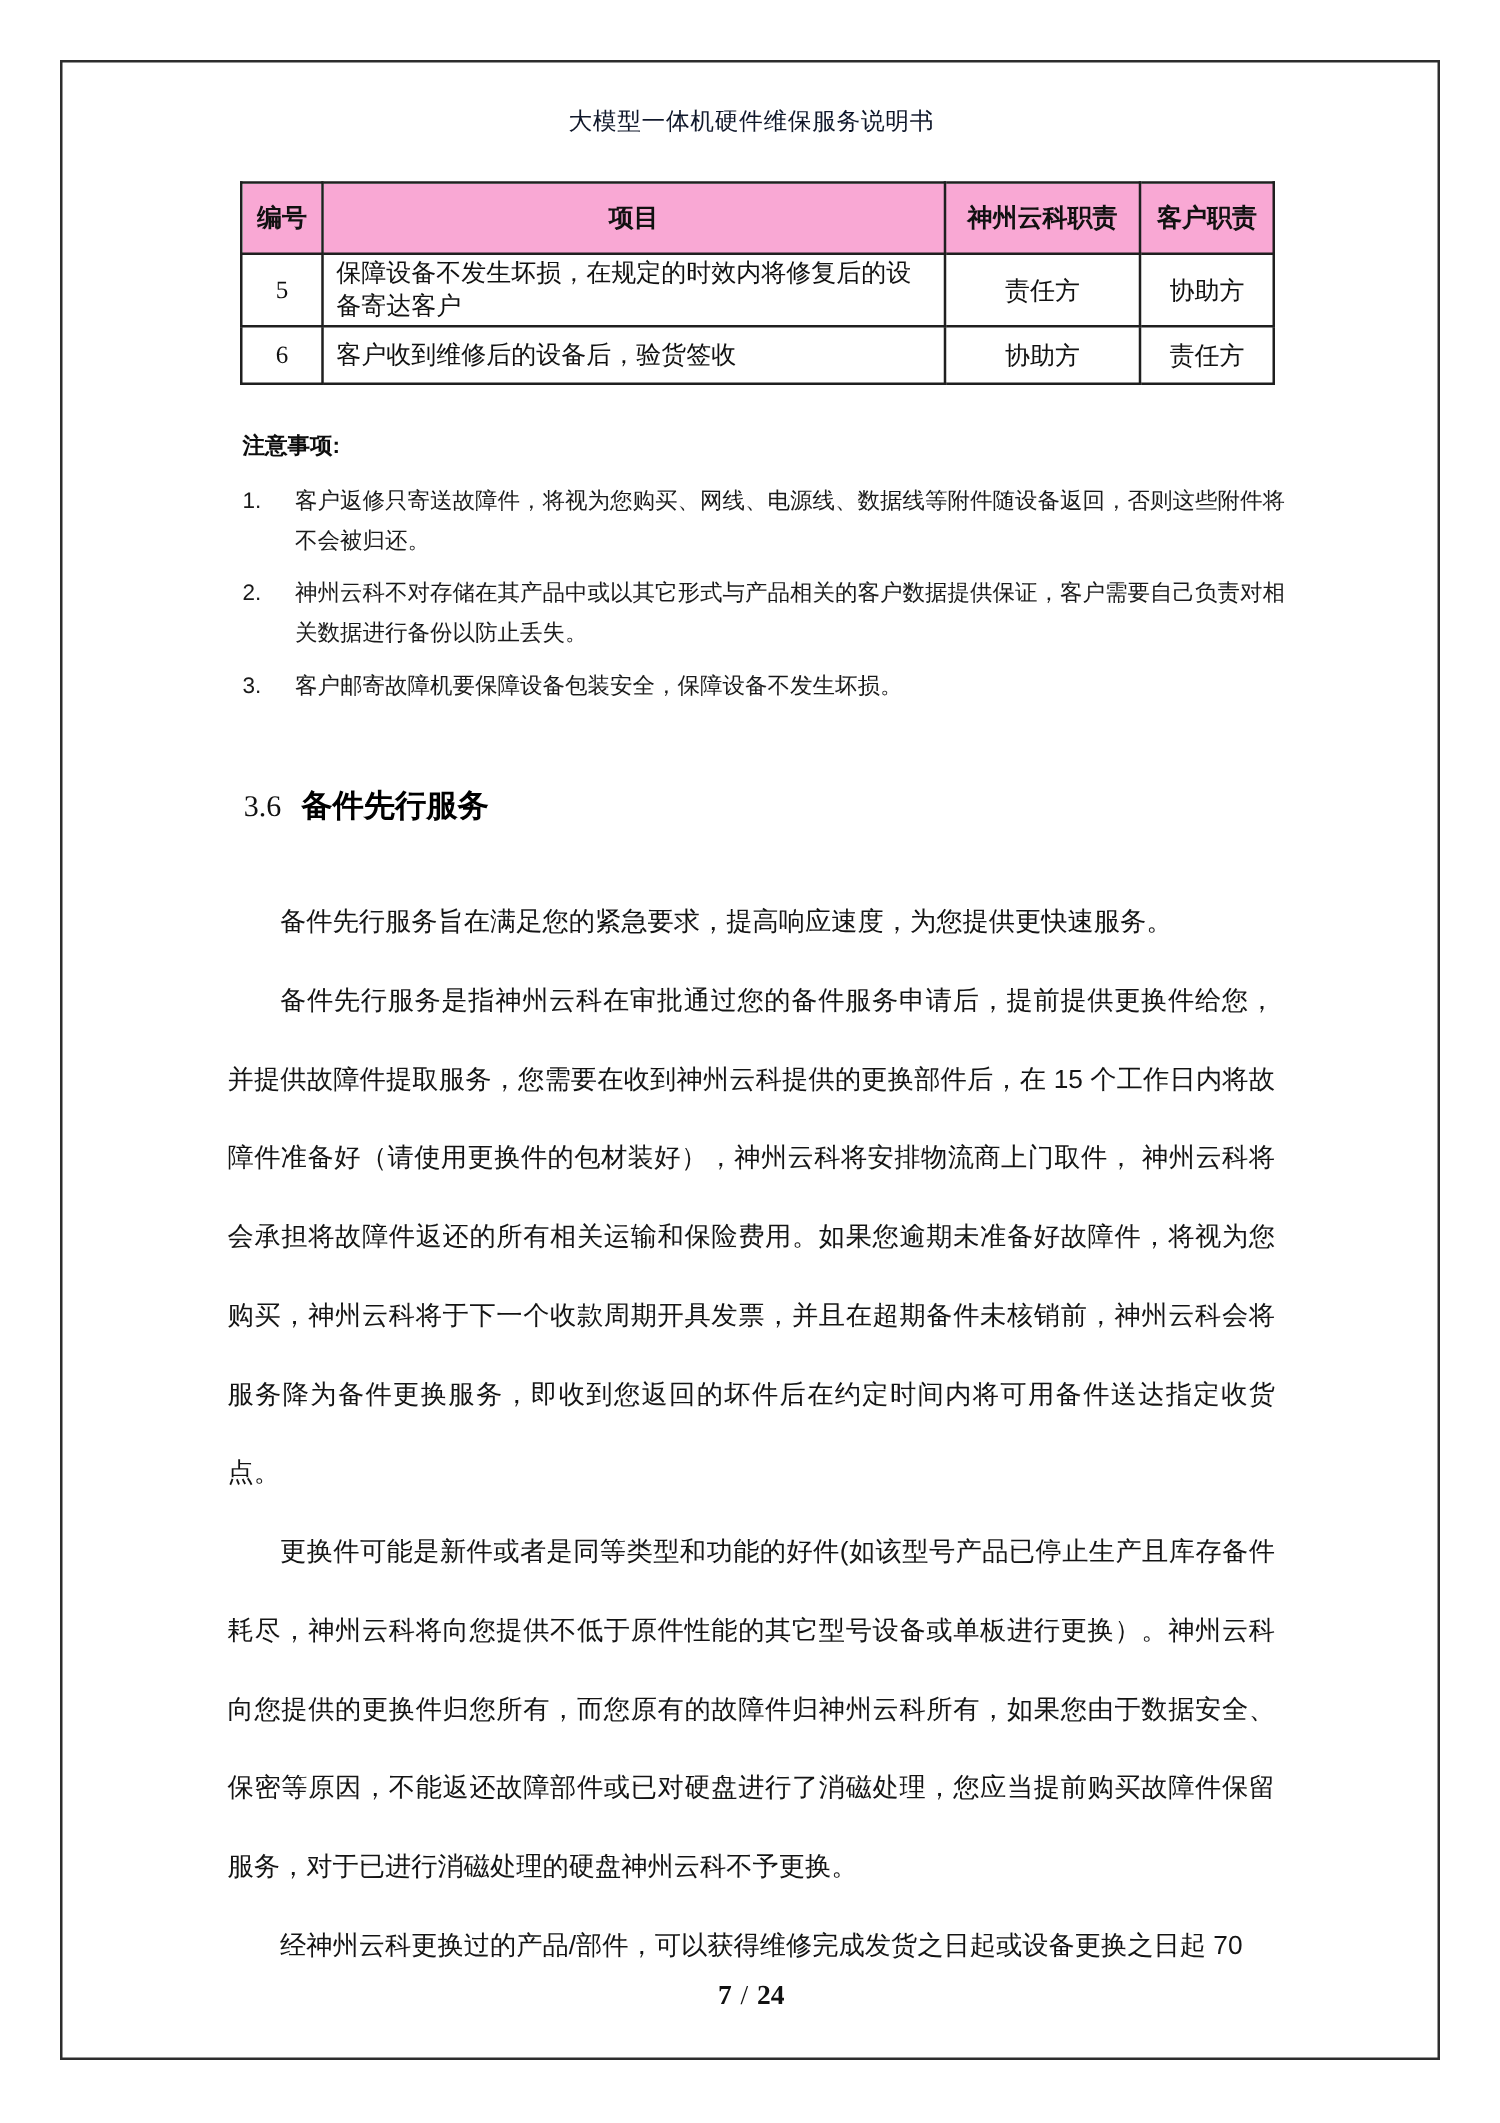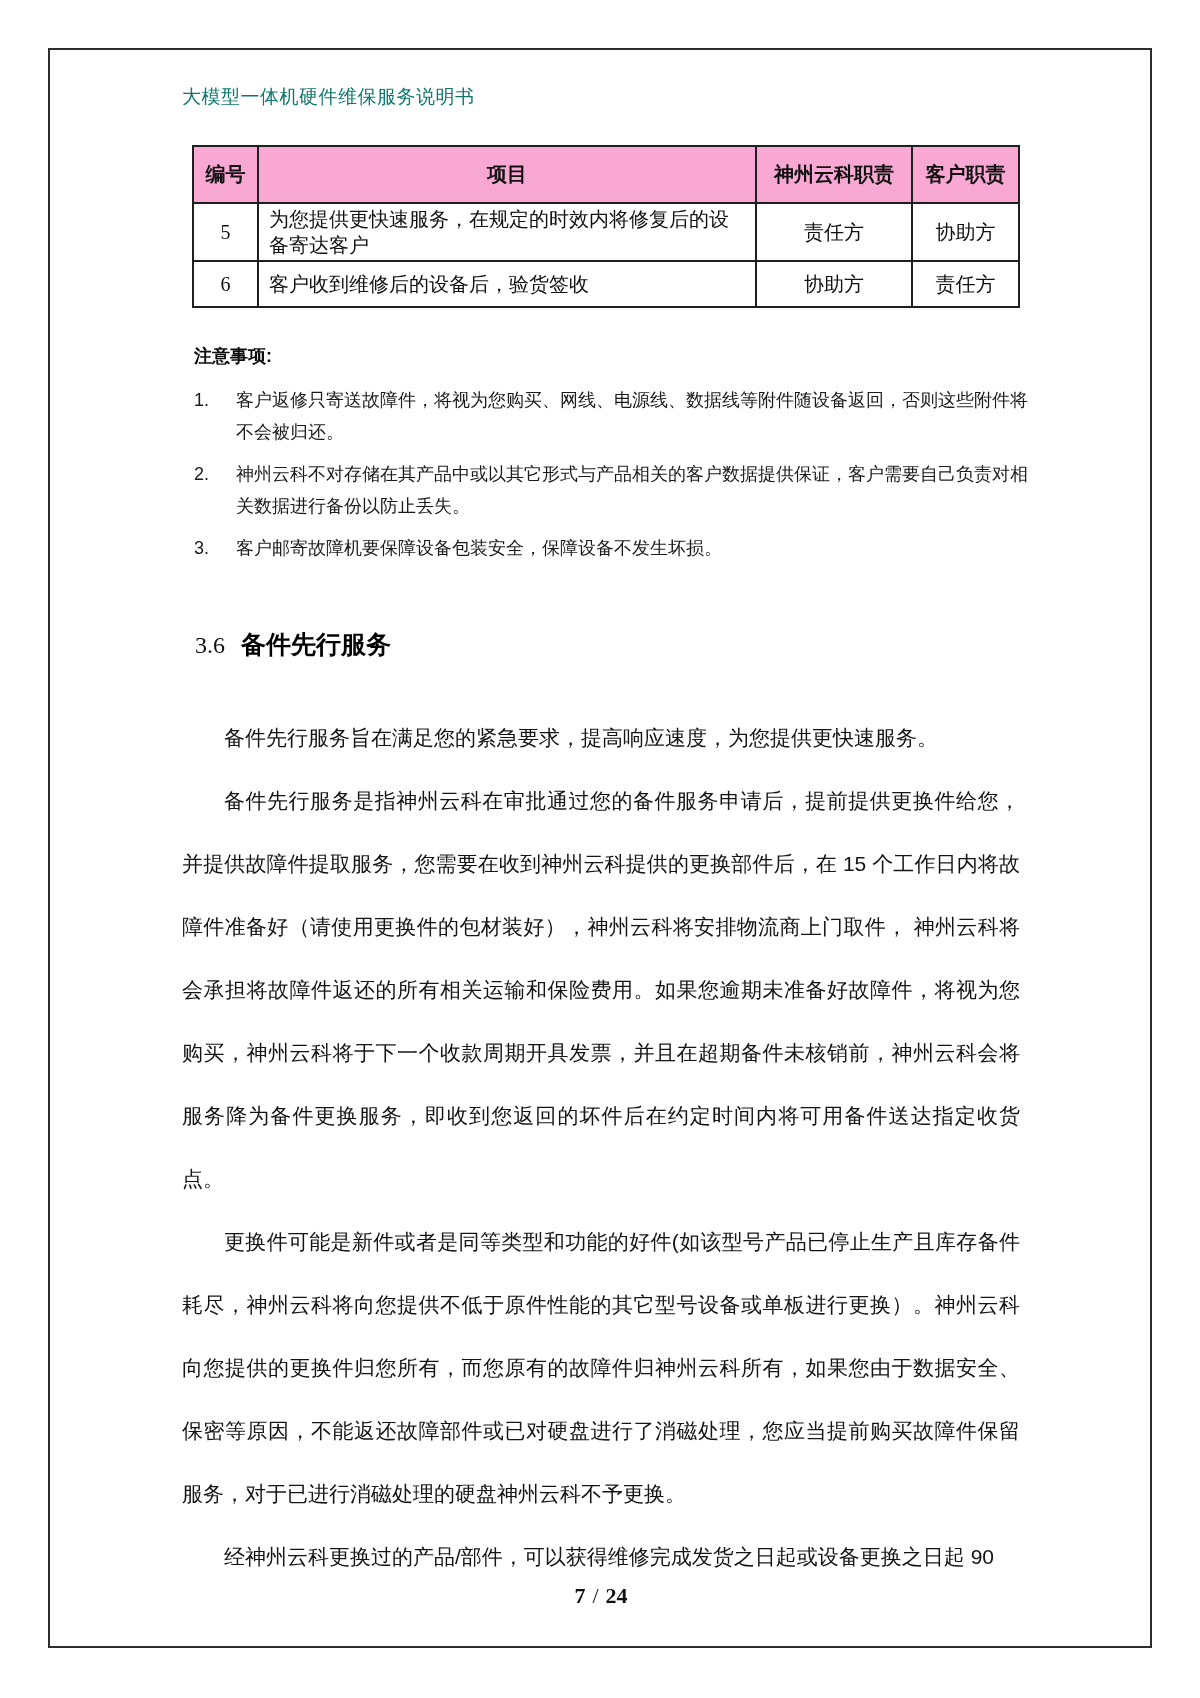--- a/index.html
+++ b/index.html
@@ -25,25 +25,25 @@
     width: 1104px;
     height: 1600px;
     border: 2px solid #2d2d2d;
     box-sizing: border-box;
   }
   .doc-header {
     position: absolute;
     left: 182px;
     top: 84px;
     width: 838px;
-    text-align: left;
+    text-align: center;
     font-family: "Liberation Serif", "DejaVu Serif", serif;
     font-size: 19px;
     letter-spacing: 0.5px;
-    color: #0f766e;
+    color: #0f172a;
   }
   table.duty-table {
     position: absolute;
     left: 192px;
     top: 145px;
     width: 826px;
     border-collapse: collapse;
     table-layout: fixed;
     font-family: "Liberation Serif", "DejaVu Serif", serif;
     font-size: 20px;
@@ -171,21 +171,21 @@
       <tr>
         <th>编号</th>
         <th>项目</th>
         <th>神州云科职责</th>
         <th>客户职责</th>
       </tr>
     </thead>
     <tbody>
       <tr class="row-a">
         <td class="c-num">5</td>
-        <td class="c-item">为您提供更快速服务，在规定的时效内将修复后的设备寄达客户</td>
+        <td class="c-item">保障设备不发生坏损，在规定的时效内将修复后的设备寄达客户</td>
         <td class="c-duty">责任方</td>
         <td class="c-duty">协助方</td>
       </tr>
       <tr class="row-b">
         <td class="c-num">6</td>
         <td class="c-item">客户收到维修后的设备后，验货签收</td>
         <td class="c-duty">协助方</td>
         <td class="c-duty">责任方</td>
       </tr>
     </tbody>
@@ -209,19 +209,19 @@
 
   <div class="section-heading">
     <span class="sec-num">3.6</span>
     <span class="sec-title">备件先行服务</span>
   </div>
 
   <div class="body-text">
     <p>备件先行服务旨在满足您的紧急要求，提高响应速度，为您提供更快速服务。</p>
     <p>备件先行服务是指神州云科在审批通过您的备件服务申请后，提前提供更换件给您，并提供故障件提取服务，您需要在收到神州云科提供的更换部件后，在 15 个工作日内将故障件准备好（请使用更换件的包材装好），神州云科将安排物流商上门取件， 神州云科将会承担将故障件返还的所有相关运输和保险费用。如果您逾期未准备好故障件，将视为您购买，神州云科将于下一个收款周期开具发票，并且在超期备件未核销前，神州云科会将服务降为备件更换服务，即收到您返回的坏件后在约定时间内将可用备件送达指定收货点。</p>
     <p>更换件可能是新件或者是同等类型和功能的好件(如该型号产品已停止生产且库存备件耗尽，神州云科将向您提供不低于原件性能的其它型号设备或单板进行更换）。神州云科向您提供的更换件归您所有，而您原有的故障件归神州云科所有，如果您由于数据安全、保密等原因，不能返还故障部件或已对硬盘进行了消磁处理，您应当提前购买故障件保留服务，对于已进行消磁处理的硬盘神州云科不予更换。</p>
-    <p>经神州云科更换过的产品/部件，可以获得维修完成发货之日起或设备更换之日起 90</p>
+    <p>经神州云科更换过的产品/部件，可以获得维修完成发货之日起或设备更换之日起 70</p>
   </div>
 
   <div class="page-footer">
     <span>7</span><span class="sep">/</span><span>24</span>
   </div>
 </div>
 
 </body></html>

